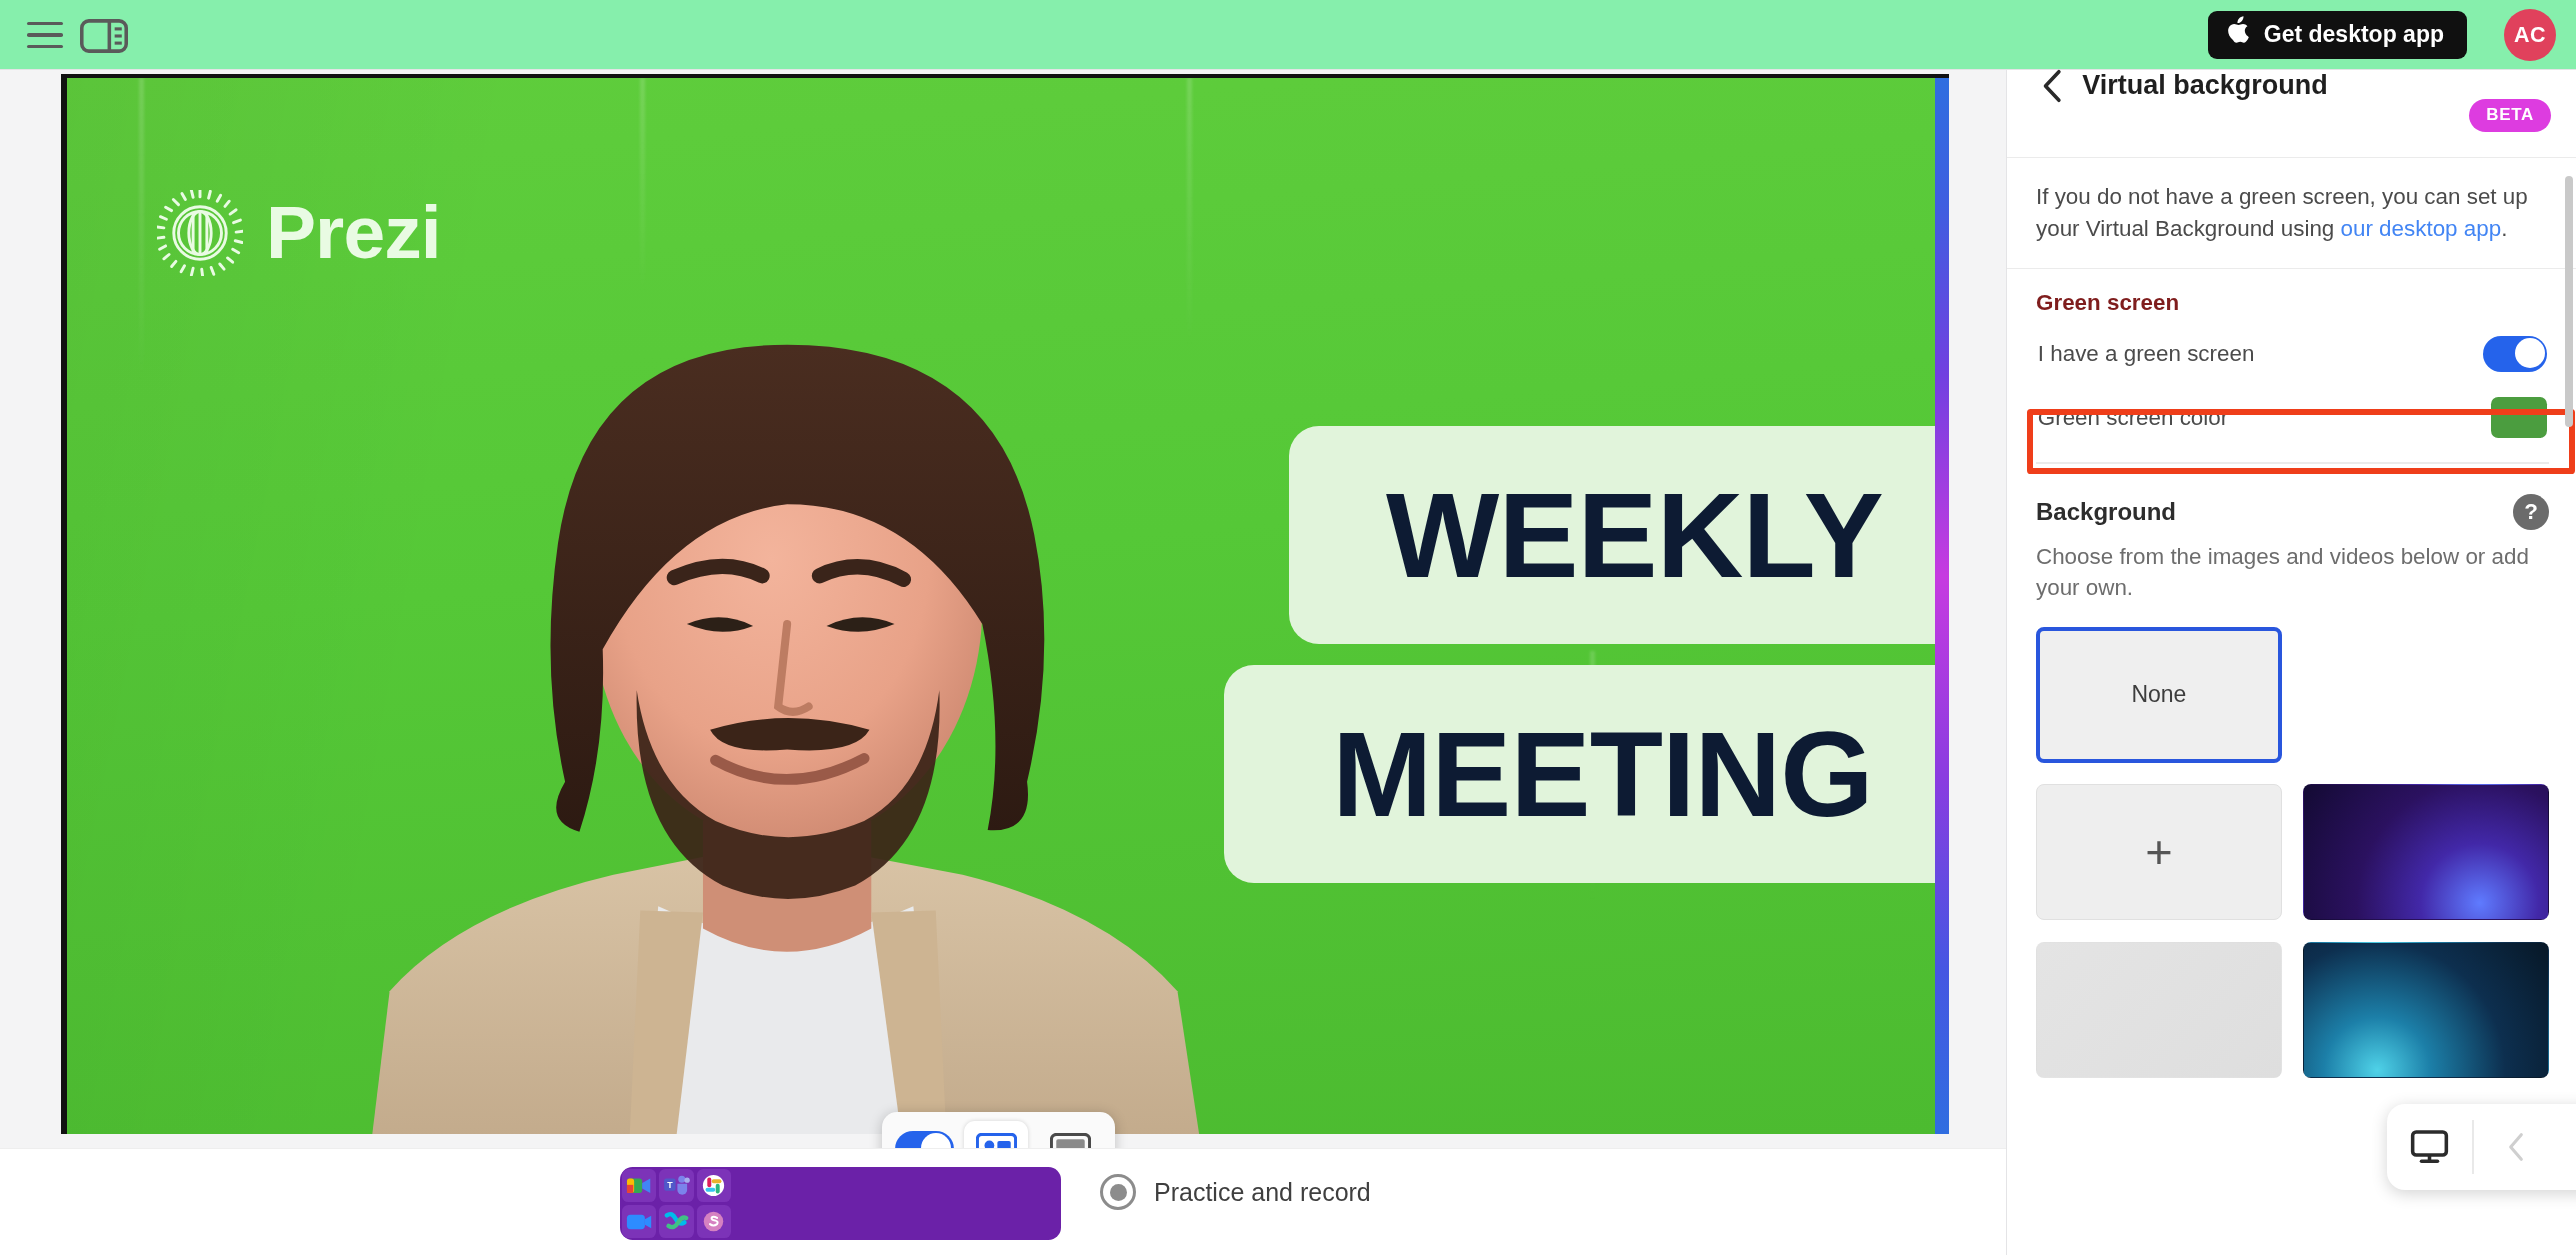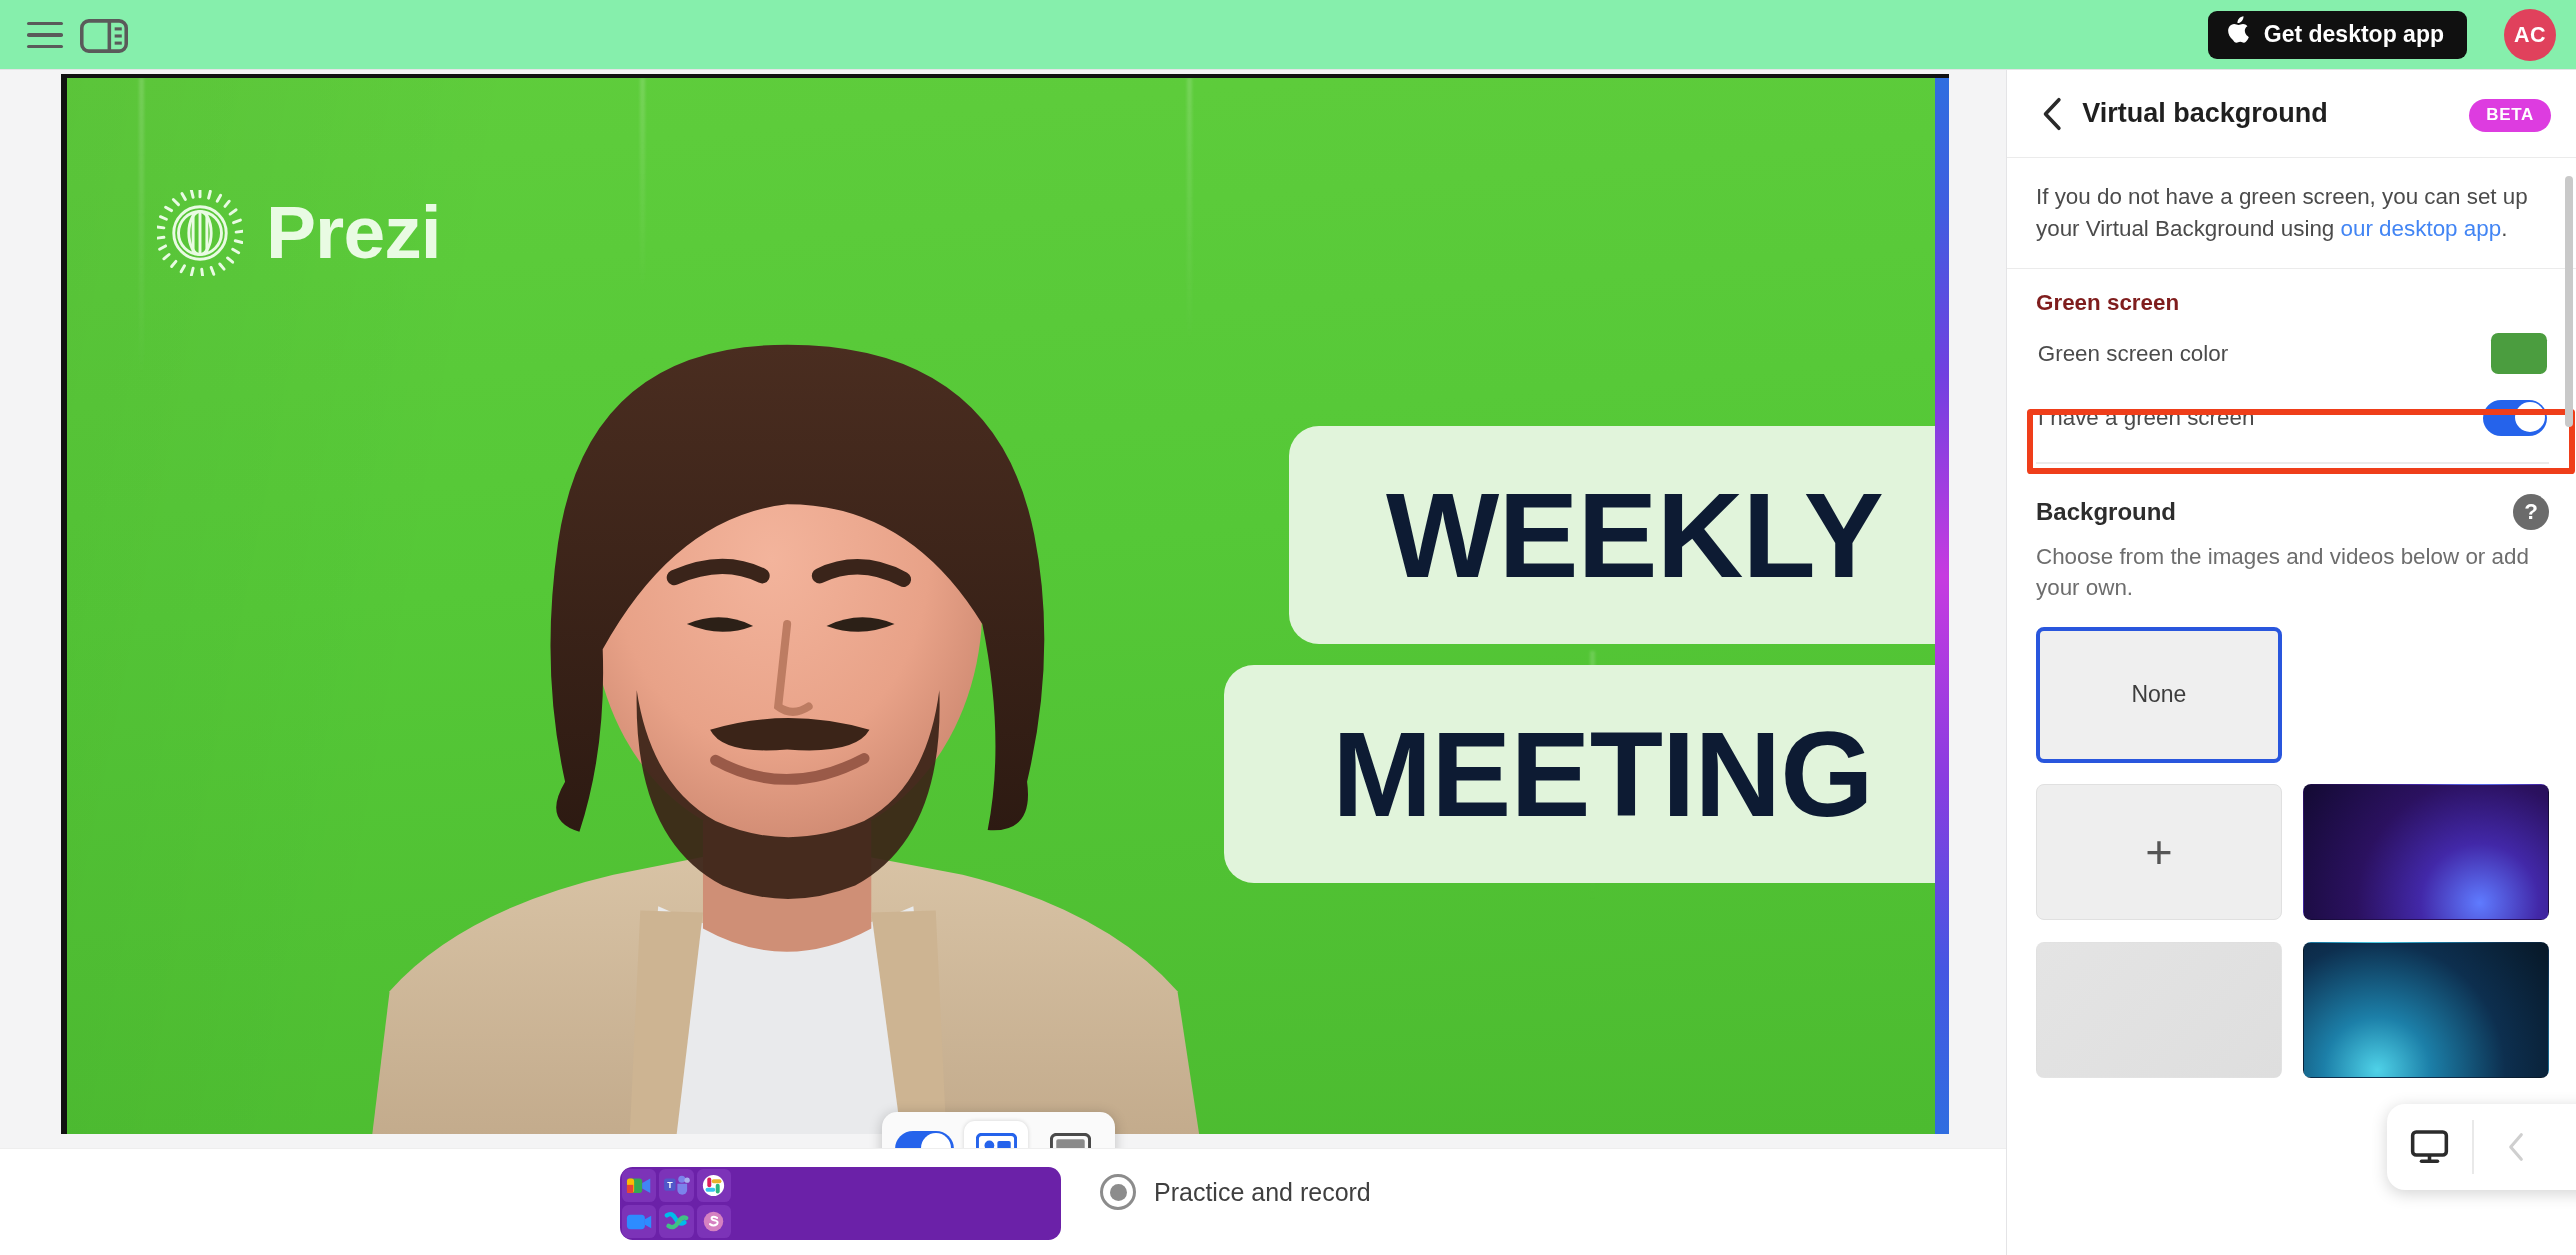--- a/index.html
+++ b/index.html
@@ -172,21 +172,21 @@
   .practice-label { font-size: 25px; color: #3f3f3f; font-weight: normal; white-space: nowrap; }
 
   
   .rightpanel {
     position: absolute; top: 70px; right: 0;
     width: 570px; height: 1186px;
     background: #ffffff;
     border-left: 1.8px solid #e4e4e6;
   }
   .rp-header {
-    height: 88px; display: flex; align-items: center;
+    height: 88px; display: flex; align-items: flex-start;
     padding: 0 20px 0 29px; border-bottom: 1.8px solid #ebebeb;
     position: relative;
   }
   .back-chevron {
     width: 32px; height: 32px; cursor: pointer; flex: none;
     display: flex; align-items: center; justify-content: center;
   }
   .rp-title { font-size: 27px; font-weight: bold; color: #1f1f1f; margin-left: 14.3px; }
   .beta-badge {
     position: absolute; right: 25px; top: 29px;
@@ -509,27 +509,27 @@
   <div class="rp-info">
     <p>
       <span>If you do not have a green screen, you can set up your Virtual Background using </span><span class="rp-link">our desktop app</span><span>.</span>
     </p>
   </div>
 
   <div class="rp-section">
     <div class="rp-section-label">Green screen</div>
 
     <div class="row">
+      <span class="row-label">I have a green screen</span>
+      <span class="big-toggle"></span>
+    </div>
+
+    <div class="row">
       <span class="row-label">Green screen color</span>
       <span class="color-swatch"></span>
-    </div>
-
-    <div class="row">
-      <span class="row-label">I have a green screen</span>
-      <span class="big-toggle"></span>
     </div>
 
     <div class="rp-divider"></div>
   </div>
 
   <div class="highlight-box"></div>
 
   <div class="rp-section">
     <div class="bg-header">
       <span class="bg-title">Background</span>

